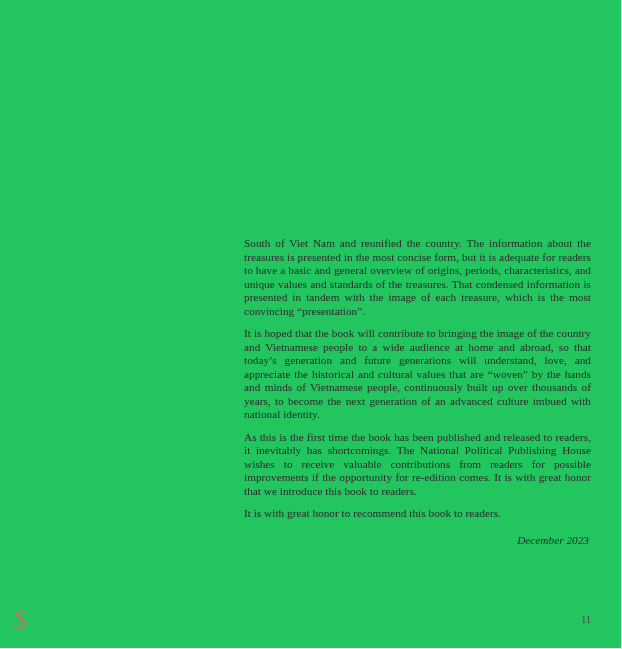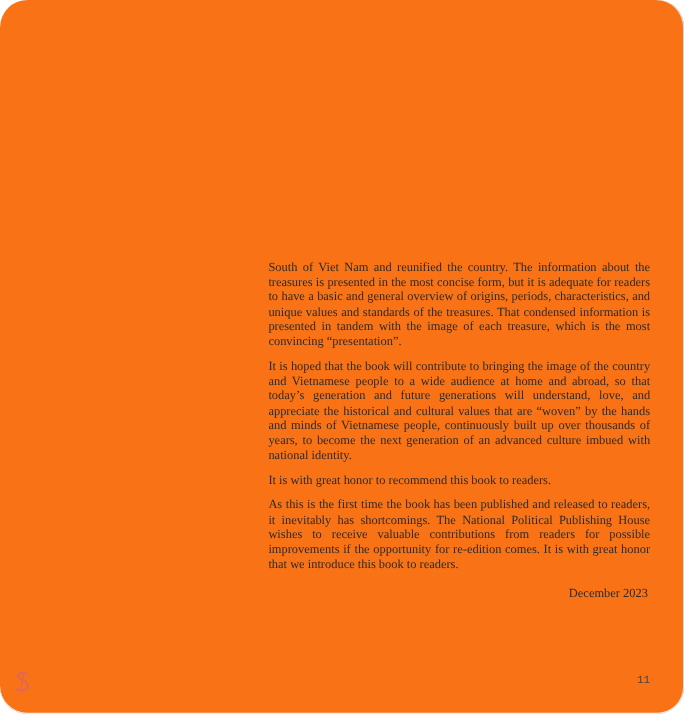--- a/index.html
+++ b/index.html
@@ -4,26 +4,25 @@
 <style>
   html, body {
     margin: 0;
     padding: 0;
     background: #ffffff;
   }
   .page {
     position: relative;
     width: 622px;
     height: 649px;
-    background: #f97316;
+    background: #22c55e;
     font-family: "Liberation Serif", "DejaVu Serif", serif;
     color: #2b2b2b;
     overflow: hidden;
     box-shadow: inset -1px 0 0 #e3e3e3, inset 0 -1px 0 #efefef;
-    border-radius: 25px;
   }
   .text-block {
     position: absolute;
     left: 244px;
     top: 237px;
     width: 347px;
     font-size: 11.3px;
     line-height: 13.5px;
     text-align: justify;
   }
@@ -31,54 +30,54 @@
     margin: 0 0 9px 0;
   }
   .signature {
     margin-left: auto;
     margin-right: 2px;
     width: max-content;
     text-align: center;
     margin-top: 13px;
   }
   .signature .date {
+    font-style: italic;
     font-size: 11.3px;
   }
   .signature .publisher {
     margin-top: 7px;
     font-size: 10px;
     letter-spacing: 0.4px;
   }
   .page-number {
     position: absolute;
     right: 31px;
     bottom: 24px;
     font-size: 10px;
     color: #444444;
-    font-family: Liberation Mono, monospace;
   }
   .logo {
     position: absolute;
     left: 13px;
     bottom: 19px;
     width: 16px;
     height: 20px;
     opacity: 0.85;
   }
 </style>
 </head>
 <body>
 
 <div class="page">
 
   <div class="text-block">
     <p>South of Viet Nam and reunified the country. The information about the treasures is presented in the most concise form, but it is adequate for readers to have a basic and general overview of origins, periods, characteristics, and unique values and standards of the treasures. That condensed information is presented in tandem with the image of each treasure, which is the most convincing “presentation”.</p>
     <p>It is hoped that the book will contribute to bringing the image of the country and Vietnamese people to a wide audience at home and abroad, so that today’s generation and future generations will understand, love, and appreciate the historical and cultural values that are “woven” by the hands and minds of Vietnamese people, continuously built up over thousands of years, to become the next generation of an advanced culture imbued with national identity.</p>
+    <p>As this is the first time the book has been published and released to readers, it inevitably has shortcomings. The National Political Publishing House wishes to receive valuable contributions from readers for possible improvements if the opportunity for re-edition comes. It is with great honor that we introduce this book to readers.</p>
     <p>It is with great honor to recommend this book to readers.</p>
-    <p>As this is the first time the book has been published and released to readers, it inevitably has shortcomings. The National Political Publishing House wishes to receive valuable contributions from readers for possible improvements if the opportunity for re-edition comes. It is with great honor that we introduce this book to readers.</p>
 
     <div class="signature">
       <div class="date">December 2023</div>
     </div>
   </div>
 
   <span class="logo">
     <svg width="16" height="20" viewBox="0 0 16 20" aria-hidden="true">
       <path d="M12 3 C7 0, 2.5 2, 3.5 5 C4.5 8, 11.5 9, 12.5 13 C13.5 17, 6 19.5, 2 16.5" fill="none" stroke="#d9646f" stroke-width="1.7" stroke-linecap="round"></path>
       <line x1="8.5" y1="1" x2="6" y2="19" stroke="#d9646f" stroke-width="1.1" stroke-linecap="round"></line>

